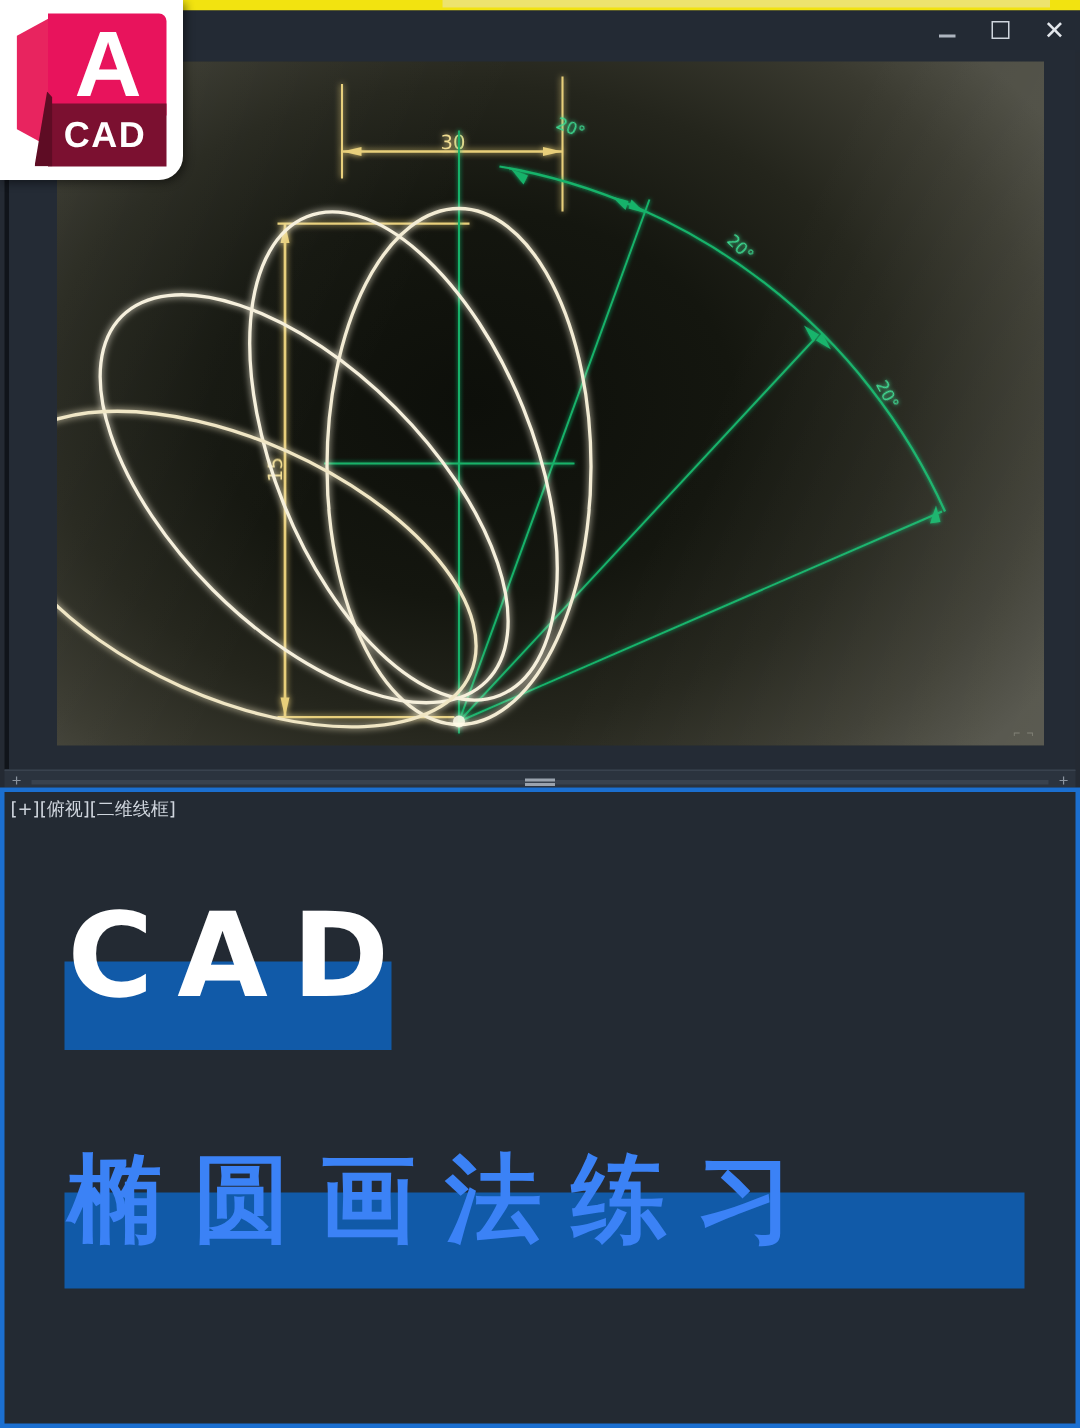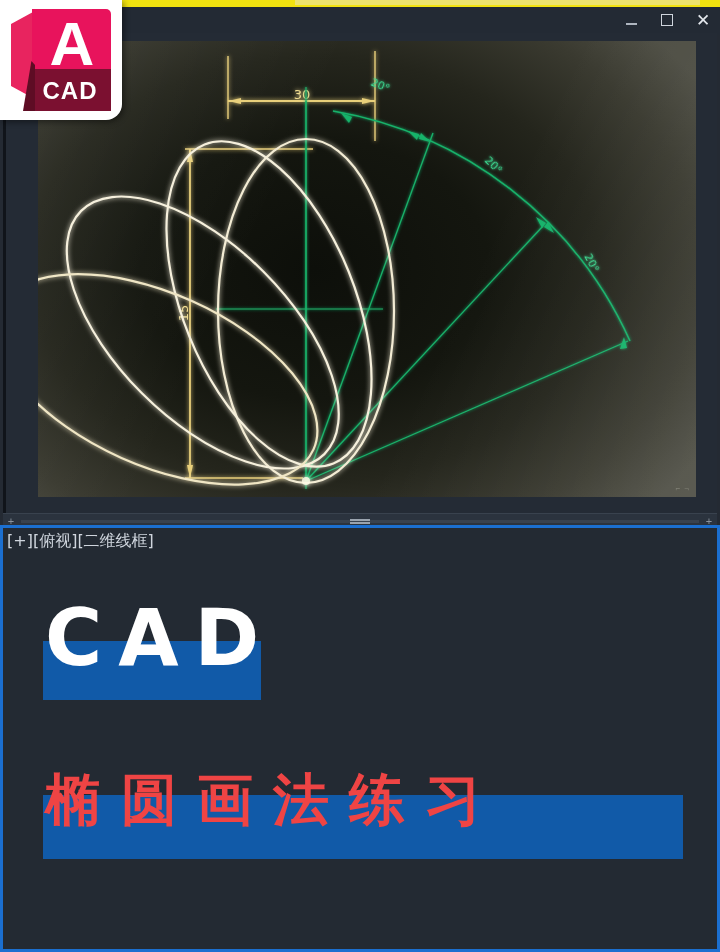--- a/index.html
+++ b/index.html
@@ -122,21 +122,21 @@
     background:#39424e;
   }
 
   
   .lower-panel{
     position:absolute; left:0; top:525px; width:720px; height:427px;
     background:#232a33; border:3px solid #1b6fd0;
   }
   .vp-label{
     position:absolute; left:4px; top:3px;
-    color:#cfd5dd; font-size:16px; letter-spacing:0px;
+    color:#cfd5dd; font-size:12px; letter-spacing:0px;
     font-family:"DejaVu Sans",sans-serif; white-space:nowrap;
   }
 
   
   .cad-block{
     position:absolute; left:40px; top:113px; width:218px; height:59px;
     background:#115aa8;
   }
   .cad-heading{
     position:absolute; left:42px; top:70px; width:230px; height:80px;
@@ -145,21 +145,21 @@
     font-family:"DejaVu Sans",sans-serif;
   }
 
   
   .title-block{
     position:absolute; left:40px; top:267px; width:640px; height:64px;
     background:#115aa8;
   }
   .title-heading{
     position:absolute; left:42px; top:224px; width:650px; height:96px;
-    color:#ef4444; font-size:56px; font-weight:bold;
+    color:#3b82f6; font-size:64px; font-weight:bold;
     letter-spacing:20px; line-height:96px; white-space:nowrap;
     font-family:"DejaVu Sans","Liberation Sans",sans-serif;
   }
 </style>
 </head>
 <body>
 
 <div class="top-strip">
   <div class="top-strip-shade"></div>
 </div>

